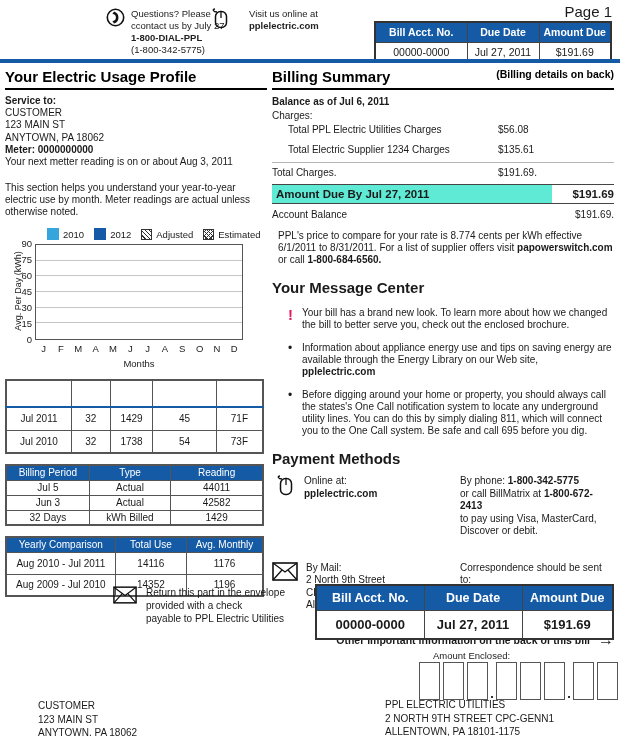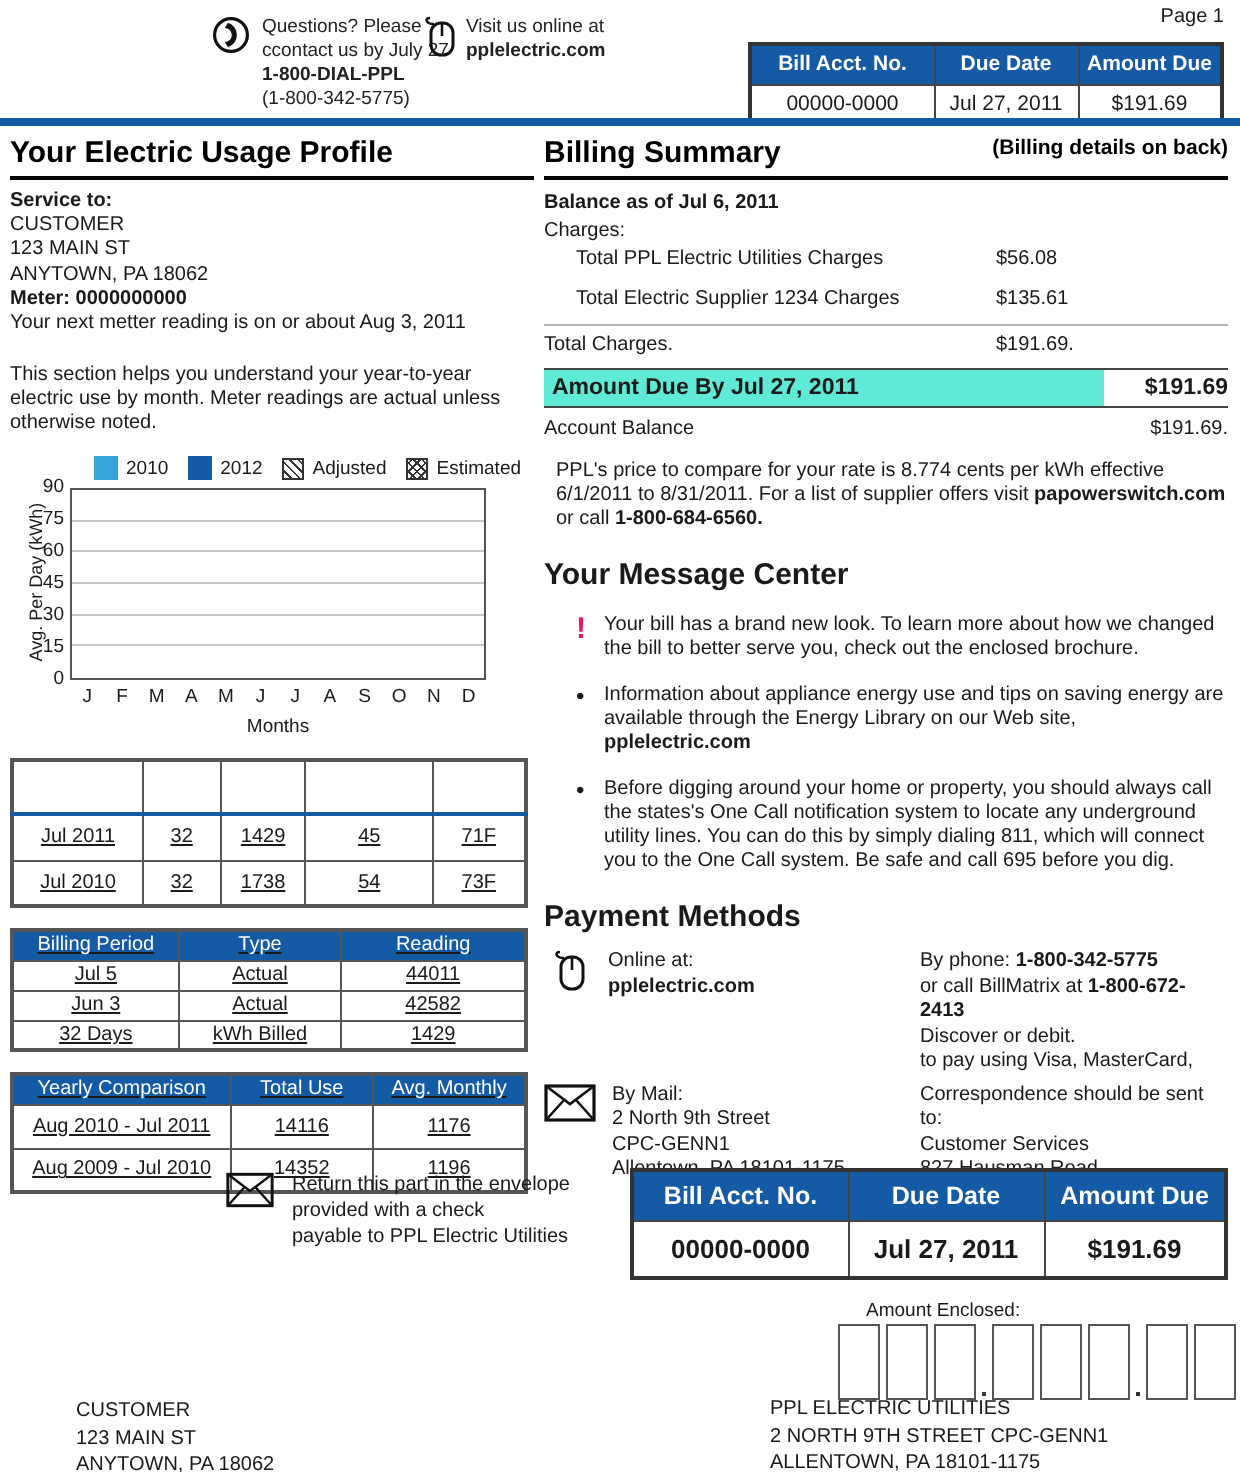--- a/index.html
+++ b/index.html
@@ -6,24 +6,24 @@
   html,body { background:#fff; }
   body {
     position:relative; width:620px; height:736px;
     font-family:"Liberation Sans","DejaVu Sans",sans-serif;
     color:#1a1a1a; font-size:10px; overflow:hidden;
   }
 
   
   .top-header { position:absolute; top:6px; left:0; width:620px; height:54px; }
   .contact-block { position:absolute; left:106px; top:2px; display:flex; gap:6px; }
-  .online-block  { position:absolute; left:207px; top:2px; display:flex; gap:2px; }
+  .online-block  { position:absolute; left:207px; top:2px; display:flex; gap:18px; }
   .hdr-lines { font-size:9.5px; line-height:1.25; color:#222; }
   .hdr-lines .b { font-weight:bold; }
-  .page-label { position:absolute; right:8px; top:-3px; font-size:10px; }
+  .page-label { position:absolute; right:8px; top:-3px; font-size:15px; }
 
   table.acct { border-collapse:collapse; background:#fff; }
   table.acct td, table.acct th { border:1px solid #444; text-align:center; vertical-align:middle; }
   table.acct th { background:#155aa5; color:#fff; font-weight:bold; }
   .acct-top { position:absolute; right:8px; top:15px; }
   .acct-top th { font-size:10.5px; height:20px; }
   .acct-top td { font-size:10.5px; height:20px; }
   .acct-top { border:2px solid #333; }
   .acct-top th:nth-child(1), .acct-top td:nth-child(1){ width:92px; }
   .acct-top th:nth-child(2), .acct-top td:nth-child(2){ width:72px; }
@@ -66,21 +66,21 @@
   .gridline { position:absolute; left:0; width:100%; height:1px; background:#c6c6c6; }
   .bars { position:absolute; left:0; bottom:0; width:100%; height:100%;
     display:flex; align-items:flex-end; }
   .bar-group { flex:1; display:flex; justify-content:center; align-items:flex-end; }
   .bar { width:7px; }
   .xticks { margin-left:30px; width:208px; display:flex; font-size:9.5px; margin-top:3px; }
   .xticks div { flex:1; text-align:center; }
   .xaxis-title { margin-left:30px; width:208px; text-align:center; font-size:9.5px; margin-top:4px; }
 
   
-  table.lt { border-collapse:collapse; width:259px; margin-top:10px; border:2px solid #555;text-decoration:underline; }
+  table.lt { border-collapse:collapse; width:259px; margin-top:10px; border:2px solid #555; }
   table.lt td, table.lt th { border:1px solid #555; text-align:center; vertical-align:middle; font-size:10px; }
   table.lt th.bluehead { background:#155aa5; color:#fff; font-weight:normal; height:15px; font-size:10px; }
   .month-table th.empty { height:27px; border-bottom:2px solid #155aa5; background:#fff; }
   .month-table td { height:23px; font-size:10.5px; }
   .month-table col.c0{width:66px}.month-table col.c1{width:39px}.month-table col.c2{width:43px}
   .month-table col.c3{width:64px}.month-table col.c4{width:47px}
   .bp-table td { height:15px; }
   .bp-table col.c0{width:84px}.bp-table col.c1{width:82px}.bp-table col.c2{width:93px}
   .yc-table td { height:22px; font-size:10.5px; }
   .yc-table col.c0{width:110px}.yc-table col.c1{width:72px}.yc-table col.c2{width:77px}
@@ -100,21 +100,21 @@
   .acct-bal { display:flex; margin-top:5px; }
   .acct-bal .bs-val2 { text-align:right; }
   .price-note { margin:10px 0 0 6px; line-height:1.2; font-size:10px; }
 
   h2.sub { font-size:15px; font-weight:bold; margin-top:13px; }
   .msg { display:flex; gap:7px; margin-top:11px; padding-left:16px; line-height:1.2; }
   .excl { color:#e8175d; font-weight:bold; font-size:15px; line-height:1; width:7px; }
   .bullet { font-size:12px; line-height:1; width:7px; }
   .msg p { flex:1; font-size:10px; }
 
-  .pay-grid { display:grid; grid-template-columns:188px 1fr; row-gap:4px; margin-top:8px; }
+  .pay-grid { display:grid; grid-template-columns:188px 1fr; row-gap:24px; margin-top:8px; }
   .pay-cell { display:flex; gap:8px; line-height:1.25; font-size:10px; }
   .pay-cell .txt { flex:1; }
   .other-info { margin-top:8px; text-align:right; font-weight:bold; font-size:10.5px;
     display:flex; justify-content:flex-end; align-items:center; gap:8px; }
   .arrow { font-size:16px; font-weight:normal; line-height:1; }
 
   
   .stub-return { position:absolute; left:113px; top:586px; display:flex; gap:9px; }
   .stub-return .txt { font-size:10px; line-height:1.3; }
   .acct-stub { position:absolute; left:315px; top:584px; border:2px solid #333; }
@@ -453,22 +453,22 @@
       </span>
       <div class="txt">
         <div>Online at:</div>
         <div class="b">pplelectric.com</div>
       </div>
     </div>
     <div class="pay-cell">
       <div class="txt">
         <div><span>By phone: </span><span class="b">1-800-342-5775</span></div>
         <div><span>or call BillMatrix at </span><span class="b">1-800-672-2413</span></div>
+        <div>to pay using Visa, MasterCard,</div>
         <div>Discover or debit.</div>
-        <div>to pay using Visa, MasterCard,</div>
       </div>
     </div>
     <div class="pay-cell">
       <span class="icon">
         <svg width="26" height="19" viewBox="0 0 26 19">
             <rect x="1" y="1" width="24" height="17" fill="none" stroke="#111" stroke-width="1.6"></rect>
             <path d="M1 1 L13 10 L25 1 M1 18 L10 8 M25 18 L16 8" fill="none" stroke="#111" stroke-width="1.3"></path>
           </svg>
       </span>
       <div class="txt">

